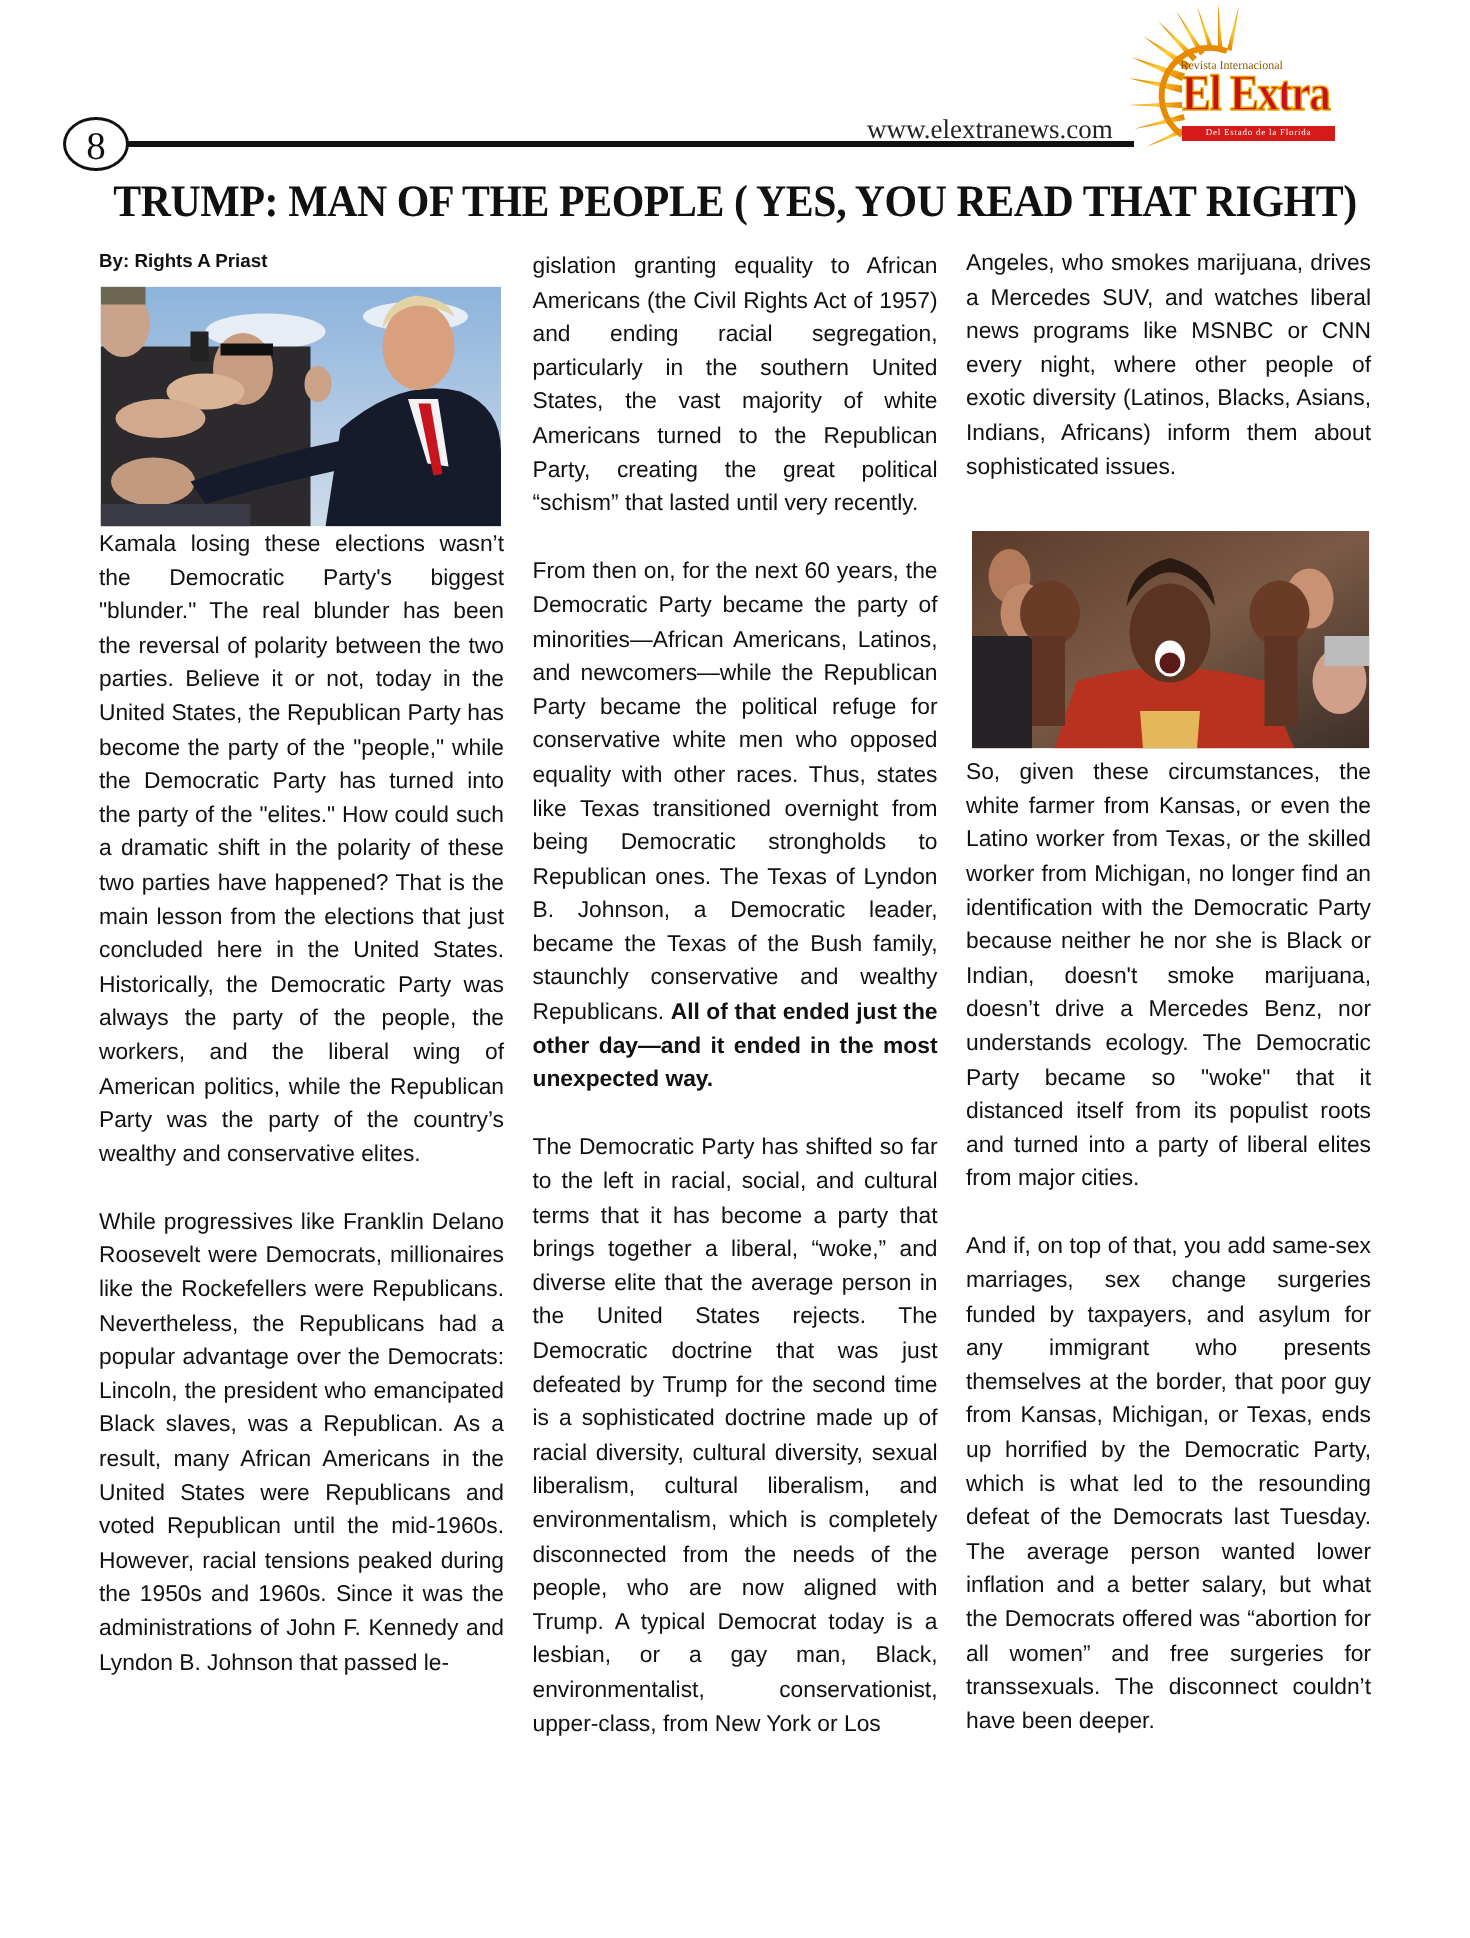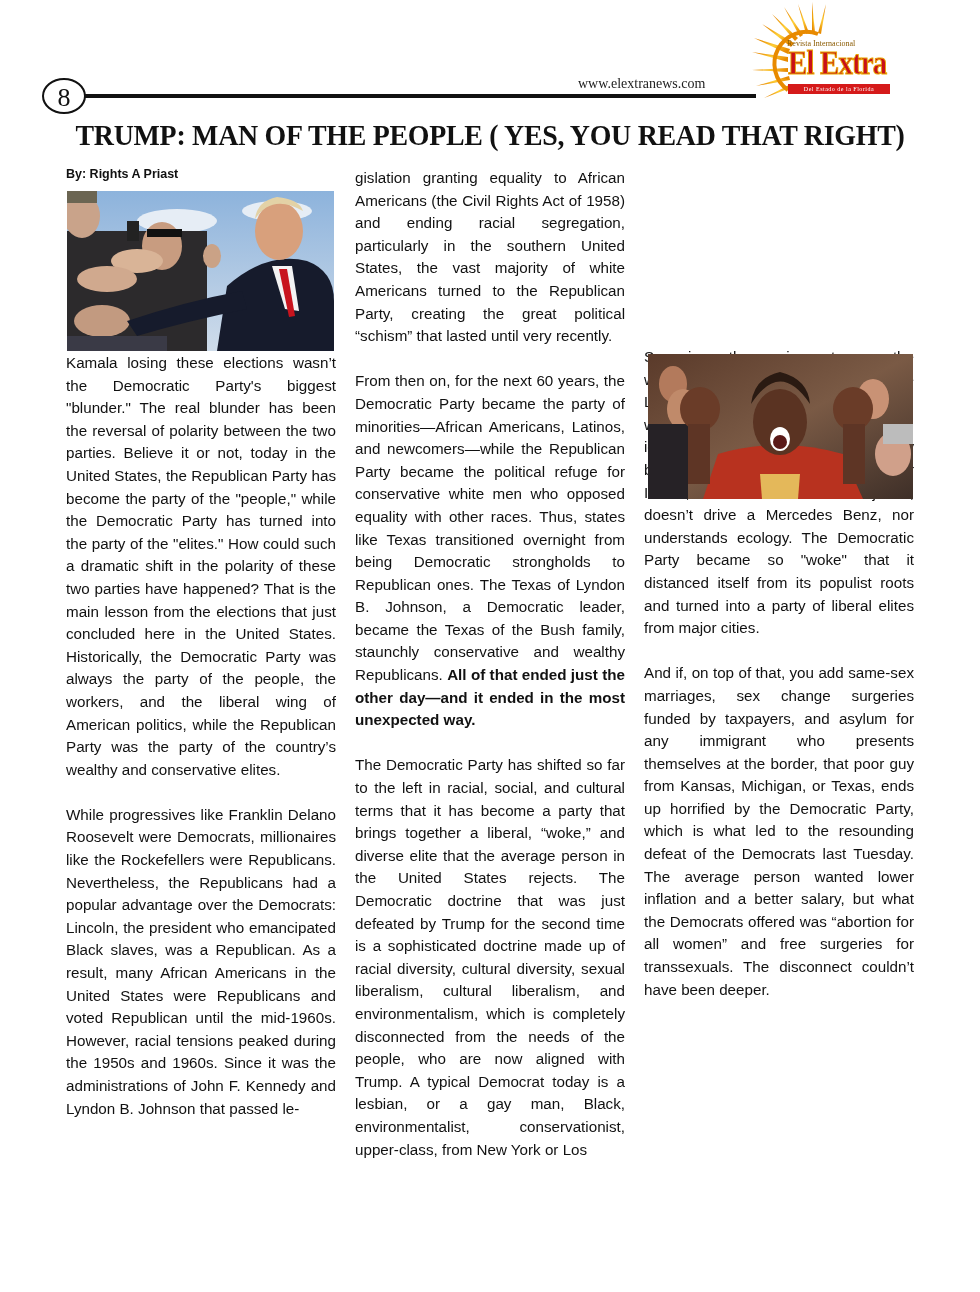--- a/index.html
+++ b/index.html
@@ -9,21 +9,21 @@
     position: absolute; left: 42px; top: 78px; width: 44px; height: 36px;
     border: 2px solid #111; border-radius: 50%;
     font-family: "Liberation Serif", serif; font-size: 26px; line-height: 36px; text-align: center;
     box-sizing: border-box; background: #fff; z-index: 2;
   }
   .rule {
     position: absolute; left: 84px; top: 94px; width: 672px; height: 4px; background: #111;
   }
   .url {
     position: absolute; left: 578px; top: 76px;
-    font-family: "Liberation Serif", serif; font-size: 14px; color: #222;
+    font-family: "Liberation Serif", serif; font-size: 18px; color: #222;
   }
   .logo { position: absolute; left: 748px; top: 2px; width: 150px; height: 100px; }
   .logo .sun { position: absolute; left: 0; top: 0; width: 150px; height: 100px; }
   .logo .tagline {
     position: absolute; left: 39px; top: 37px; font-family: "Liberation Serif", serif;
     font-size: 8px; font-weight: normal; color: #8a5a00; white-space: nowrap;
   }
   .logo .brand {
     position: absolute; left: 40px; top: 44px; font-family: "Liberation Serif", serif;
     font-size: 34px; font-weight: bold; color: #c8101a; letter-spacing: -1px; line-height: 34px;
@@ -125,26 +125,27 @@
     <path d="M212 78 L220 78 L228 125 L222 126 Z" fill="#c8141e"></path>
   </svg>
 </div>
 
 <div class="col col1">
   <p>Kamala losing these elections wasn’t the Democratic Party's biggest "blunder." The real blunder has been the reversal of polarity between the two parties. Believe it or not, today in the United States, the Republican Party has become the party of the "people," while the Democratic Party has turned into the party of the "elites." How could such a dramatic shift in the polarity of these two parties have happened? That is the main lesson from the elections that just concluded here in the United States. Historically, the Democratic Party was always the party of the people, the workers, and the liberal wing of American politics, while the Republican Party was the party of the country’s wealthy and conservative elites.</p>
   <p class="last">While progressives like Franklin Delano Roosevelt were Democrats, millionaires like the Rockefellers were Republicans. Nevertheless, the Republicans had a popular advantage over the Democrats: Lincoln, the president who emancipated Black slaves, was a Republican. As a result, many African Americans in the United States were Republicans and voted Republican until the mid-1960s. However, racial tensions peaked during the 1950s and 1960s. Since it was the administrations of John F. Kennedy and Lyndon B. Johnson that passed le-</p>
 </div>
 
 <div class="col col2">
-  <p>gislation granting equality to African Americans (the Civil Rights Act of 1958) and ending racial segregation, particularly in the southern United States, the vast majority of white Americans turned to the Republican Party, creating the great political “schism” that lasted until very recently.</p>
+  <p>gislation granting equality to African Americans (the Civil Rights Act of 1957) and ending racial segregation, particularly in the southern United States, the vast majority of white Americans turned to the Republican Party, creating the great political “schism” that lasted until very recently.</p>
   <p><span>From then on, for the next 60 years, the Democratic Party became the party of minorities—African Americans, Latinos, and newcomers—while the Republican Party became the political refuge for conservative white men who opposed equality with other races. Thus, states like Texas transitioned overnight from being Democratic strongholds to Republican ones. The Texas of Lyndon B. Johnson, a Democratic leader, became the Texas of the Bush family, staunchly conservative and wealthy Republicans. </span><b>All of that ended just the other day—and it ended in the most unexpected way.</b></p>
   <p class="last">The Democratic Party has shifted so far to the left in racial, social, and cultural terms that it has become a party that brings together a liberal, “woke,” and diverse elite that the average person in the United States rejects. The Democratic doctrine that was just defeated by Trump for the second time is a sophisticated doctrine made up of racial diversity, cultural diversity, sexual liberalism, cultural liberalism, and environmentalism, which is completely disconnected from the needs of the people, who are now aligned with Trump. A typical Democrat today is a lesbian, or a gay man, Black, environmentalist,  conservationist, upper-class, from New York or Los</p>
 </div>
 
 <div class="col col3">
+  <p style="margin-bottom:0;">Angeles, who smokes marijuana, drives a Mercedes SUV, and watches liberal news programs like MSNBC or CNN every night, where other people of exotic diversity (Latinos, Blacks, Asians, Indians, Africans) inform them about sophisticated issues.</p>
   <div style="height:181px;"></div>
   <p>So, given these circumstances, the white farmer from Kansas, or even the Latino worker from Texas, or the skilled worker from Michigan, no longer find an identification with the Democratic Party because neither he nor she is Black or Indian, doesn't smoke marijuana, doesn’t drive a Mercedes Benz, nor understands ecology. The Democratic Party became so "woke" that it distanced itself from its populist roots and turned into a party of liberal elites from major cities.</p>
   <p class="last">And if, on top of that, you add same-sex marriages, sex change surgeries funded by taxpayers, and asylum for any immigrant who presents themselves at the border, that poor guy from Kansas, Michigan, or Texas, ends up horrified by the Democratic Party, which is what led to the resounding defeat of the Democrats last Tuesday. The average person wanted lower inflation and a better salary, but what the Democrats offered was “abortion for all women” and free surgeries for transsexuals. The disconnect couldn’t have been deeper.</p>
 </div>
 
 <div class="photo photo2">
   <svg width="265" height="145" viewBox="0 0 265 145">
     <defs>
       <linearGradient id="bg2" x1="0" y1="0" x2="1" y2="1">
         <stop offset="0%" stop-color="#5a3a2a"></stop>

